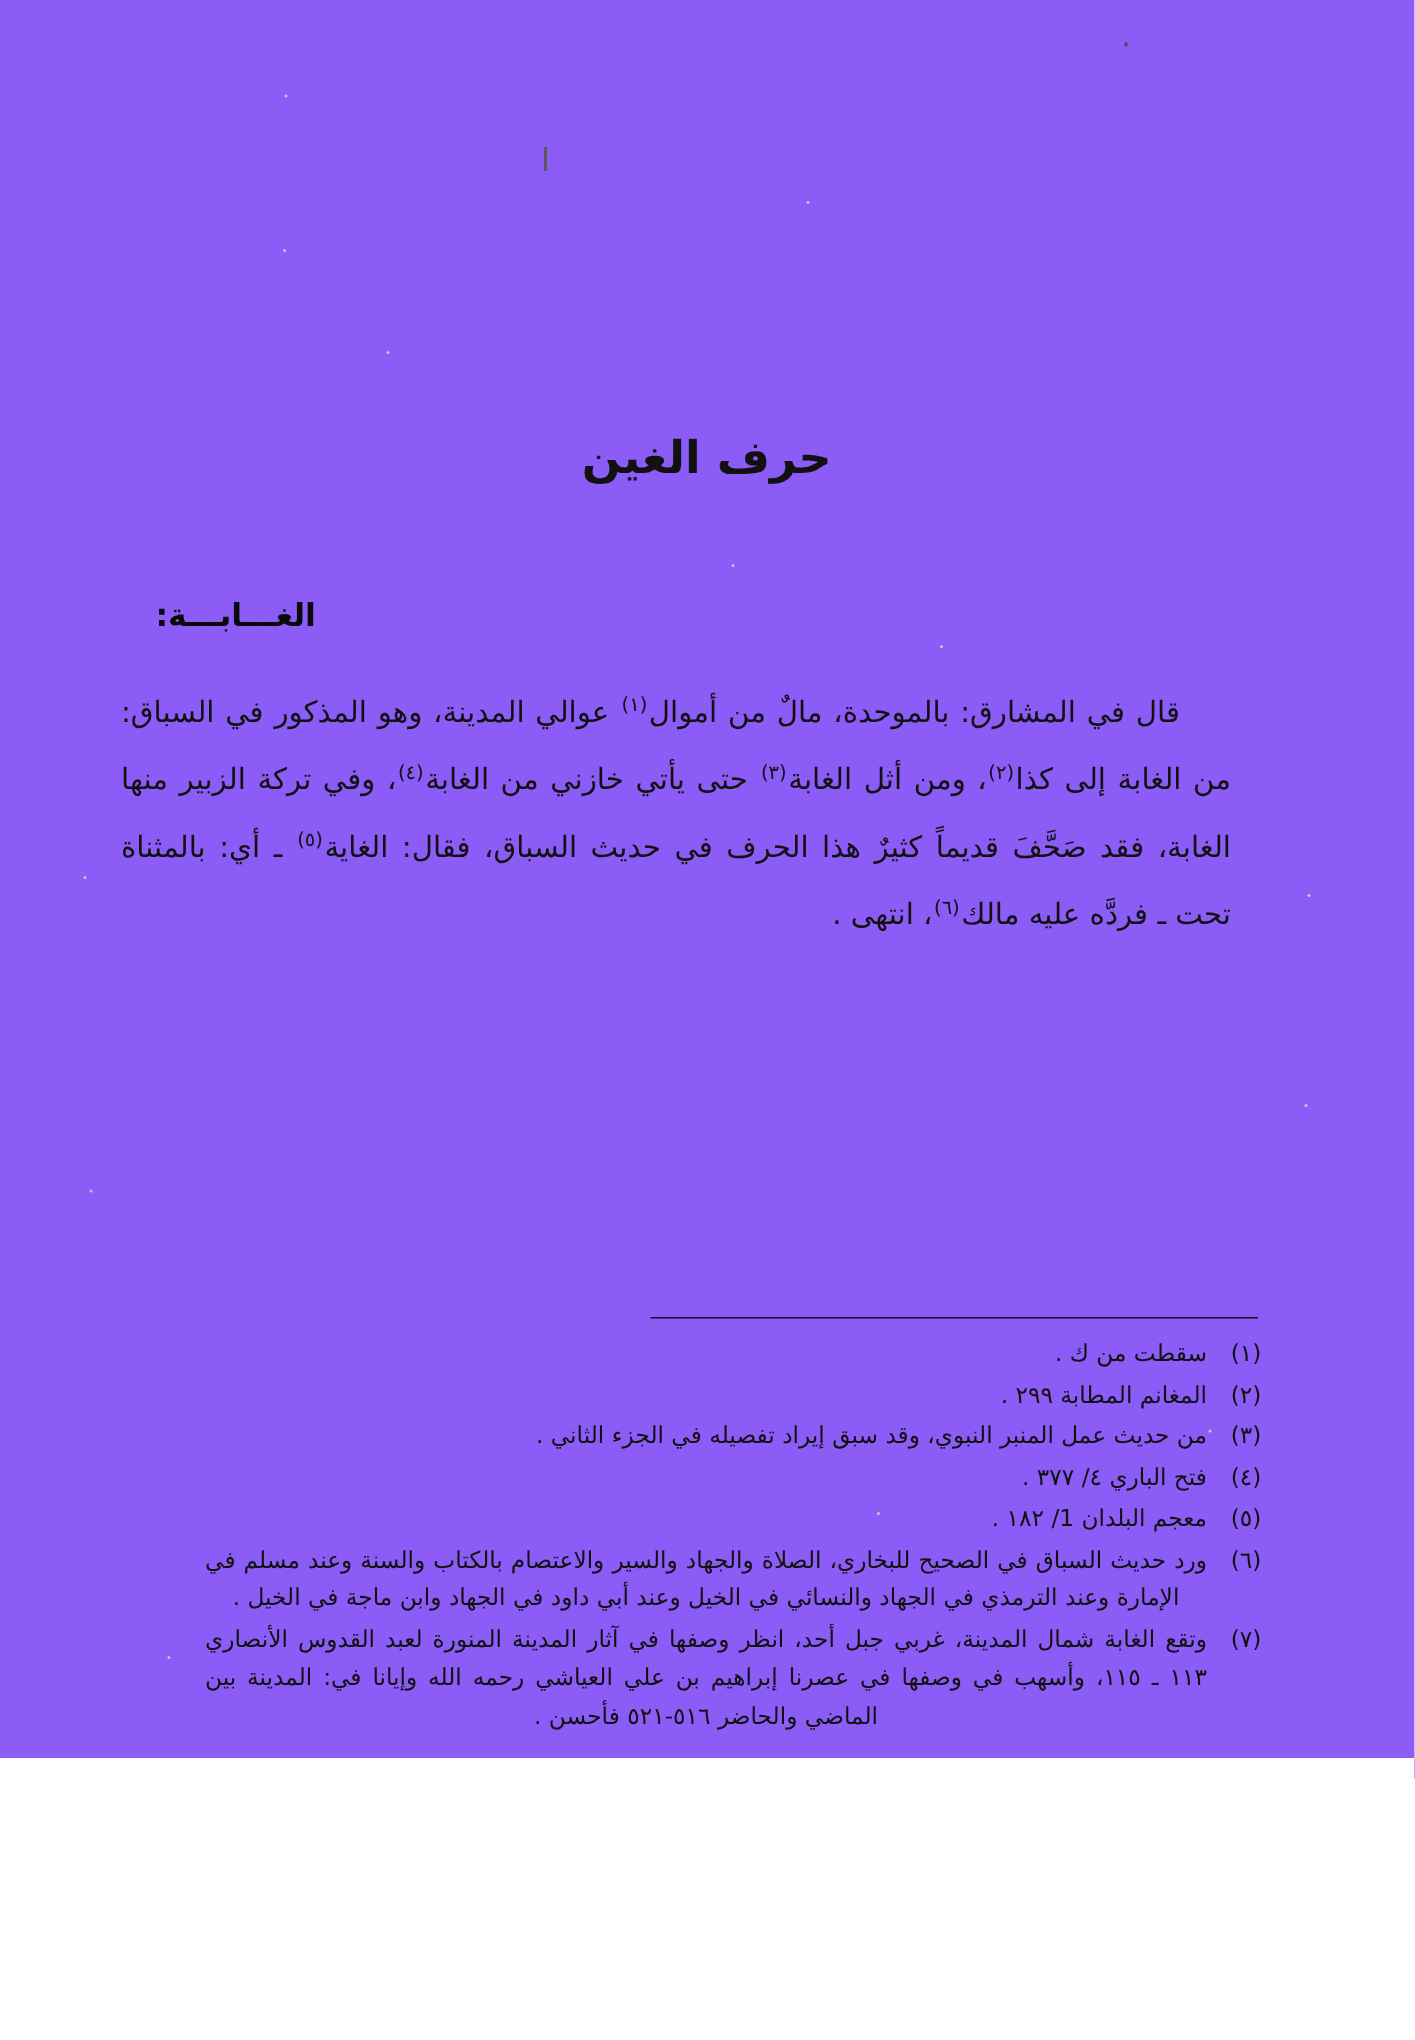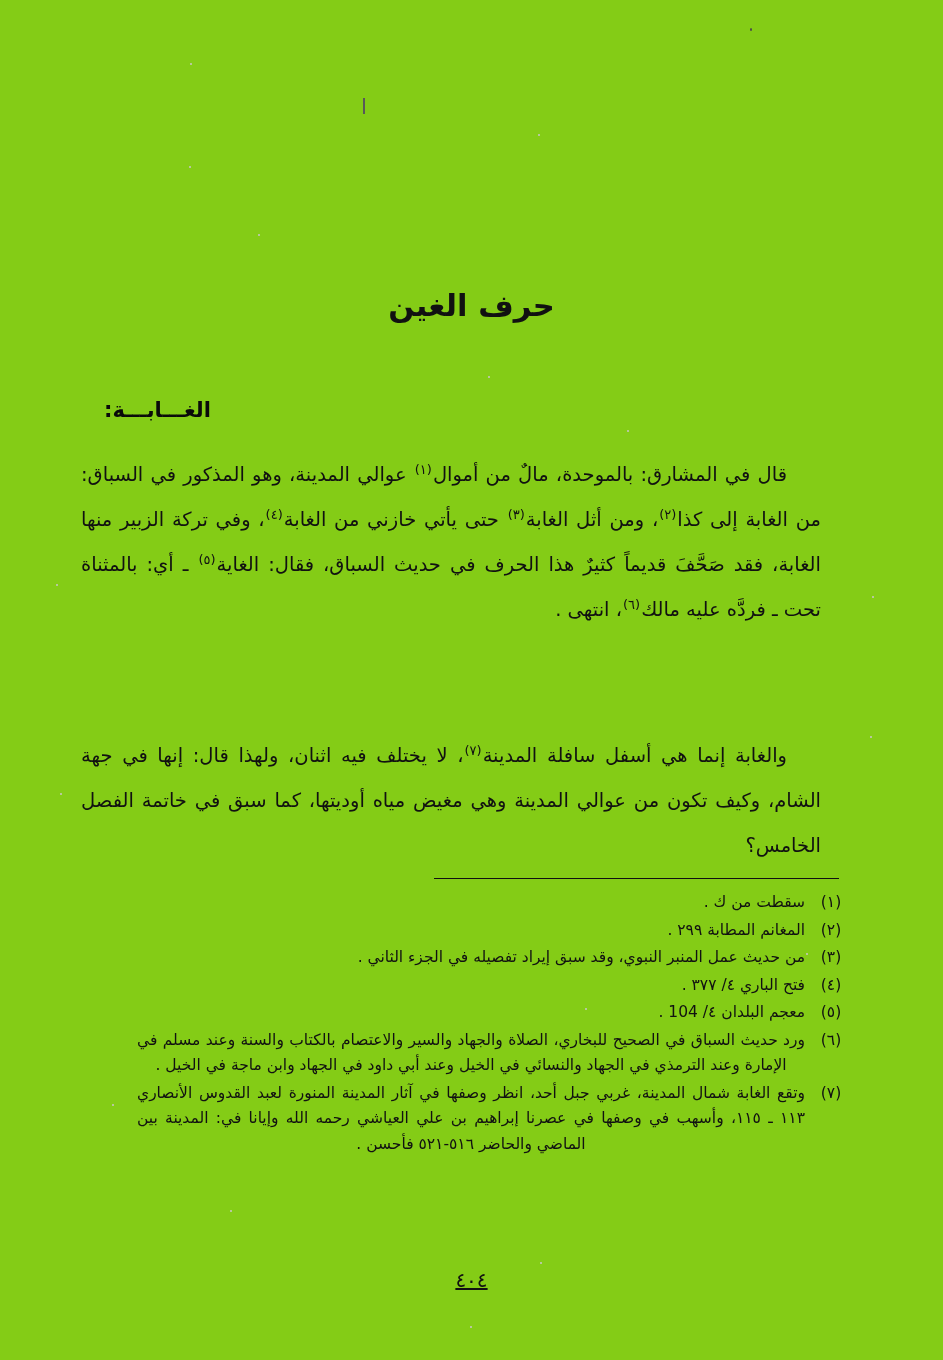--- a/index.html
+++ b/index.html
@@ -5,22 +5,22 @@
 <style>
   html, body {
     margin: 0;
     padding: 0;
     background: #ffffff;
   }
 
   .page {
     position: relative;
     width: 943px;
-    height: 1360px;
-    background: #84cc16;
+    height: 1172px;
+    background: #8b5cf6;
     overflow: hidden;
     font-family: "DejaVu Sans", "Liberation Sans", sans-serif;
     color: #000000;
     direction: rtl;
   }
 
   
   .speck {
     position: absolute;
     background: #c9c9c9;
@@ -178,23 +178,20 @@
 
   <div class="chapter-title">حرف الغين</div>
 
   <div class="entry-heading">الغـــابـــة:</div>
 
   <div class="body-block" id="para-1">
     <p><span>قال في المشارق: بالموحدة، مالٌ من أموال</span><span class="fn-ref">(١)</span><span> عوالي المدينة، وهو المذكور في السباق: من الغابة إلى كذا</span><span class="fn-ref">(٢)</span><span>، ومن أثل الغابة</span><span class="fn-ref">(٣)</span><span> حتى يأتي خازني من الغابة</span><span class="fn-ref">(٤)</span><span>، وفي تركة الزبير منها الغابة، فقد صَحَّفَ قديماً كثيرٌ هذا الحرف في حديث السباق، فقال: الغاية</span><span class="fn-ref">(٥)</span><span> ـ أي: بالمثناة تحت ـ فردَّه عليه مالك</span><span class="fn-ref">(٦)</span><span>، انتهى .</span></p>
   </div>
 
 
-  <div class="body-block" id="para-3">
-    <p><span>والغابة إنما هي أسفل سافلة المدينة</span><span class="fn-ref">(٧)</span><span>، لا يختلف فيه اثنان، ولهذا قال: إنها في جهة الشام، وكيف تكون من عوالي المدينة وهي مغيض مياه أوديتها، كما سبق في خاتمة الفصل الخامس؟</span></p>
-  </div>
 
   <div class="footnote-rule"></div>
 
   <div class="footnotes">
 
     <div class="footnote">
       <span class="fn-num">(١)</span>
       <span class="fn-text" style="text-align-last:right;">سقطت من ك .</span>
     </div>
 
@@ -208,21 +205,21 @@
       <span class="fn-text" style="text-align-last:right;">من حديث عمل المنبر النبوي، وقد سبق إيراد تفصيله في الجزء الثاني .</span>
     </div>
 
     <div class="footnote">
       <span class="fn-num">(٤)</span>
       <span class="fn-text" style="text-align-last:right;">فتح الباري ٤/ ٣٧٧ .</span>
     </div>
 
     <div class="footnote">
       <span class="fn-num">(٥)</span>
-      <span class="fn-text" style="text-align-last:right;">معجم البلدان ٤/ 104 .</span>
+      <span class="fn-text" style="text-align-last:right;">معجم البلدان 1/ ١٨٢ .</span>
     </div>
 
     <div class="footnote wide">
       <span class="fn-num">(٦)</span>
       <span class="fn-text">ورد حديث السباق في الصحيح للبخاري، الصلاة والجهاد والسير والاعتصام بالكتاب والسنة وعند مسلم في الإمارة وعند الترمذي في الجهاد والنسائي في الخيل وعند أبي داود في الجهاد وابن ماجة في الخيل .</span>
     </div>
 
     <div class="footnote wide">
       <span class="fn-num">(٧)</span>
       <span class="fn-text">وتقع الغابة شمال المدينة، غربي جبل أحد، انظر وصفها في آثار المدينة المنورة لعبد القدوس الأنصاري ١١٣ ـ ١١٥، وأسهب في وصفها في عصرنا إبراهيم بن علي العياشي رحمه الله وإيانا في: المدينة بين الماضي والحاضر ٥١٦-٥٢١ فأحسن .</span>

